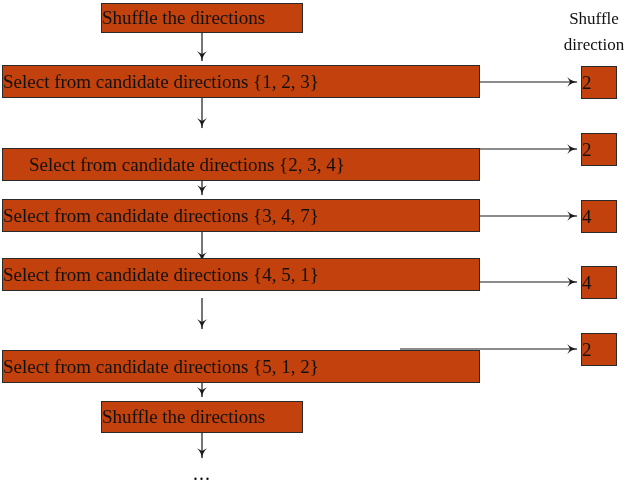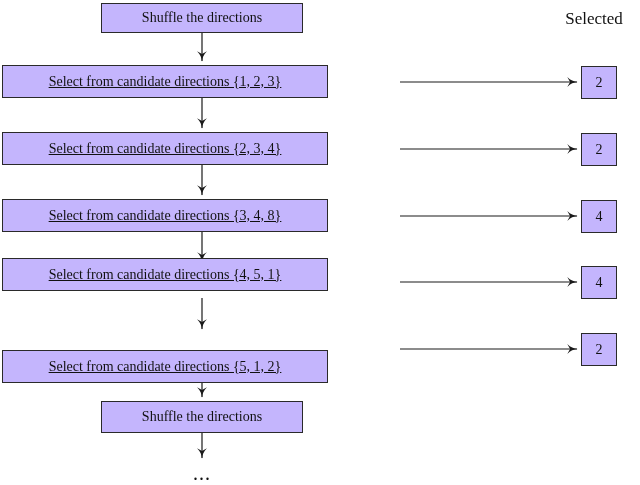--- a/index.html
+++ b/index.html
@@ -20,37 +20,36 @@
     position: absolute;
     left: 0;
     top: 0;
     width: 640px;
     height: 485px;
   }
   .box {
     position: absolute;
     box-sizing: border-box;
     border: 1.5px solid #2a2a2a;
-    background: #c4b5fd;
+    background: #c2410c;
     display: flex;
     align-items: center;
-    justify-content: center;
-    font-size: 14px;
+    justify-content: flex-start;
+    font-size: 19px;
     white-space: nowrap;
   }
   .shuffle-box {
     left: 101px;
     width: 202px;
     height: 30px;
   }
   .select-box {
     left: 2px;
-    width: 326px;
+    width: 478px;
     height: 33px;
-    text-decoration: underline;
   }
   .result-box {
     left: 581px;
     width: 36px;
     height: 33px;
   }
   .side-header {
     position: absolute;
     left: 549px;
     top: 6px;
@@ -90,43 +89,44 @@
     <line x1="202" y1="433" x2="202" y2="458" stroke="#1a1a1a" stroke-width="1.2" marker-end="url(#arrowhead)"></line>
 
     <line x1="400" y1="82" x2="577" y2="82" stroke="#1a1a1a" stroke-width="1.2" marker-end="url(#arrowhead)"></line>
     <line x1="400" y1="149" x2="577" y2="149" stroke="#1a1a1a" stroke-width="1.2" marker-end="url(#arrowhead)"></line>
     <line x1="400" y1="216" x2="577" y2="216" stroke="#1a1a1a" stroke-width="1.2" marker-end="url(#arrowhead)"></line>
     <line x1="400" y1="282" x2="577" y2="282" stroke="#1a1a1a" stroke-width="1.2" marker-end="url(#arrowhead)"></line>
     <line x1="400" y1="349" x2="577" y2="349" stroke="#1a1a1a" stroke-width="1.2" marker-end="url(#arrowhead)"></line>
   </svg>
 
   <div class="side-header">
-    <div>Selected</div>
+    <div>Shuffle</div>
+    <div>direction</div>
   </div>
 
   <div class="box shuffle-box" style="top:3px;">
     <span>Shuffle the directions</span>
   </div>
 
   <div class="box select-box" style="top:65px;">
     <span>Select from candidate directions {1, 2, 3}</span>
   </div>
   <div class="box result-box" style="top:66px;">
     <span>2</span>
   </div>
 
-  <div class="box select-box" style="top:132px;">
+  <div class="box select-box" style="top:148px;padding-left:26px;">
     <span>Select from candidate directions {2, 3, 4}</span>
   </div>
   <div class="box result-box" style="top:133px;">
     <span>2</span>
   </div>
 
   <div class="box select-box" style="top:199px;">
-    <span>Select from candidate directions {3, 4, 8}</span>
+    <span>Select from candidate directions {3, 4, 7}</span>
   </div>
   <div class="box result-box" style="top:200px;">
     <span>4</span>
   </div>
 
   <div class="box select-box" style="top:258px;">
     <span>Select from candidate directions {4, 5, 1}</span>
   </div>
   <div class="box result-box" style="top:266px;">
     <span>4</span>

